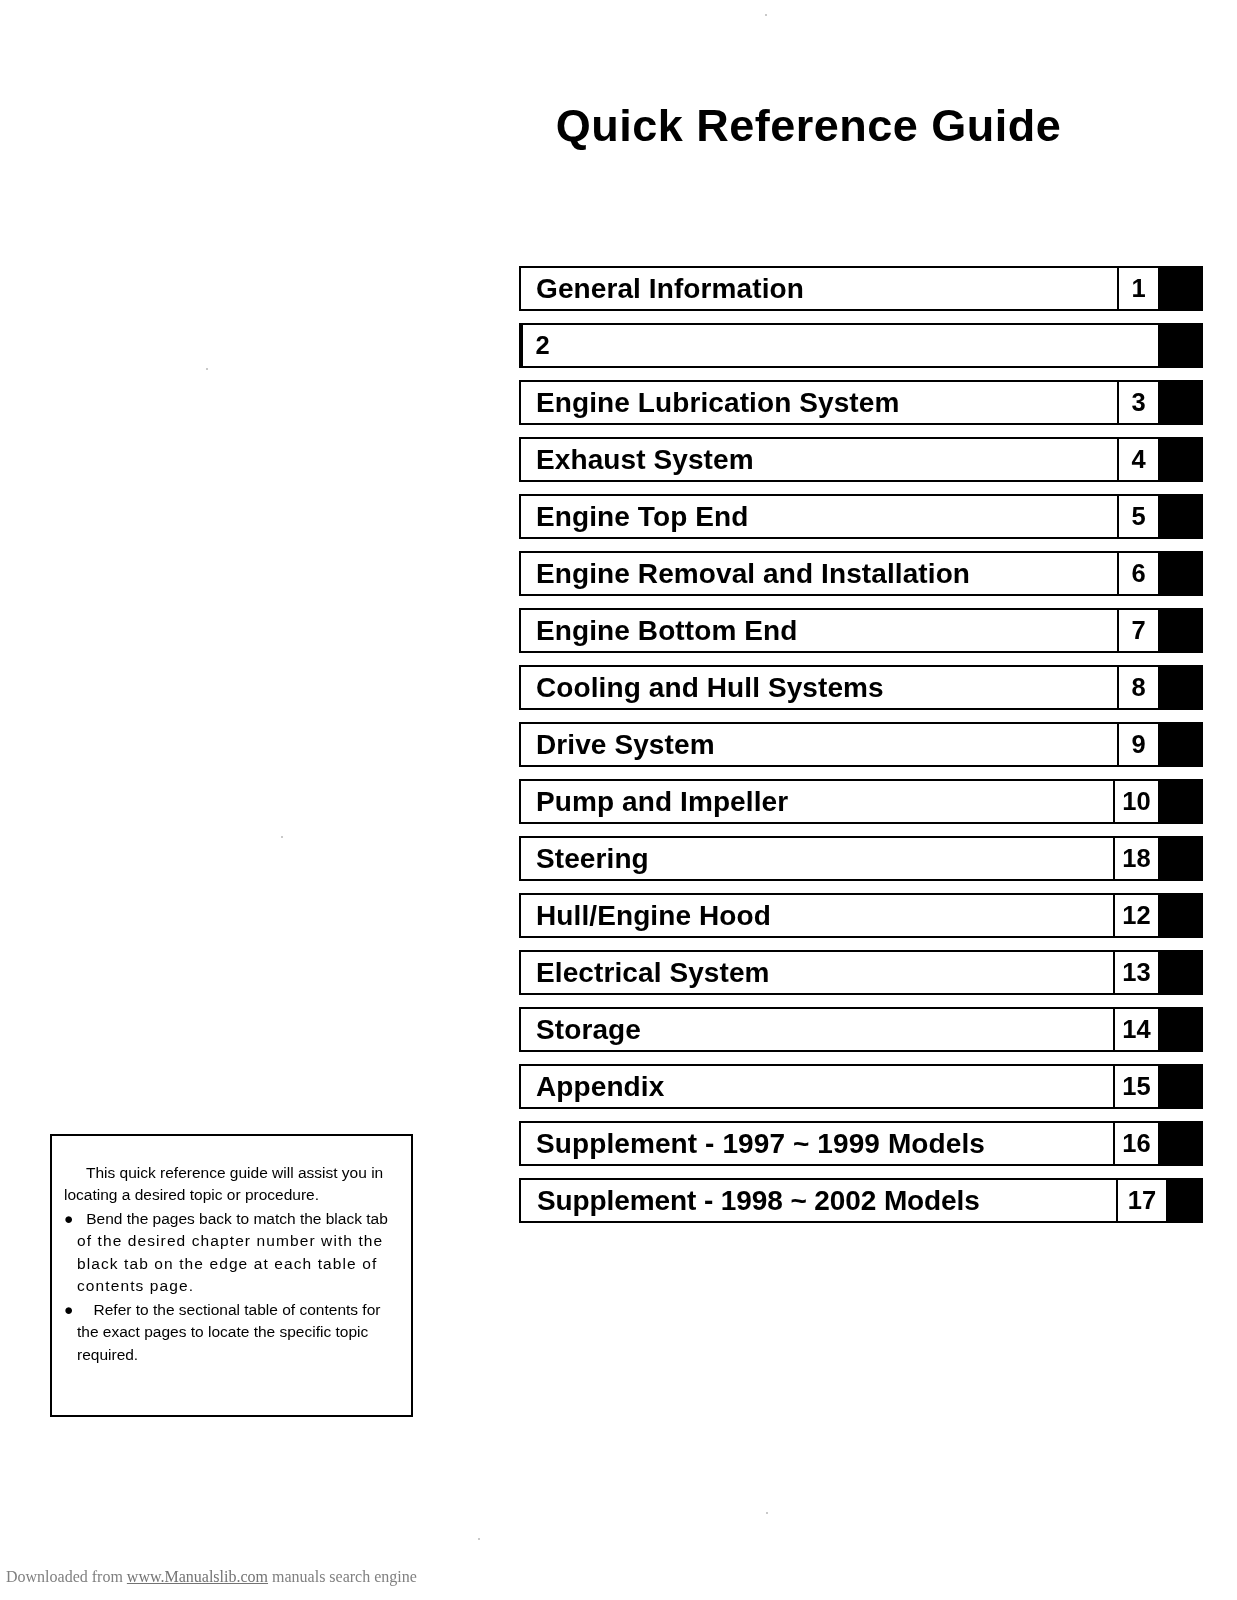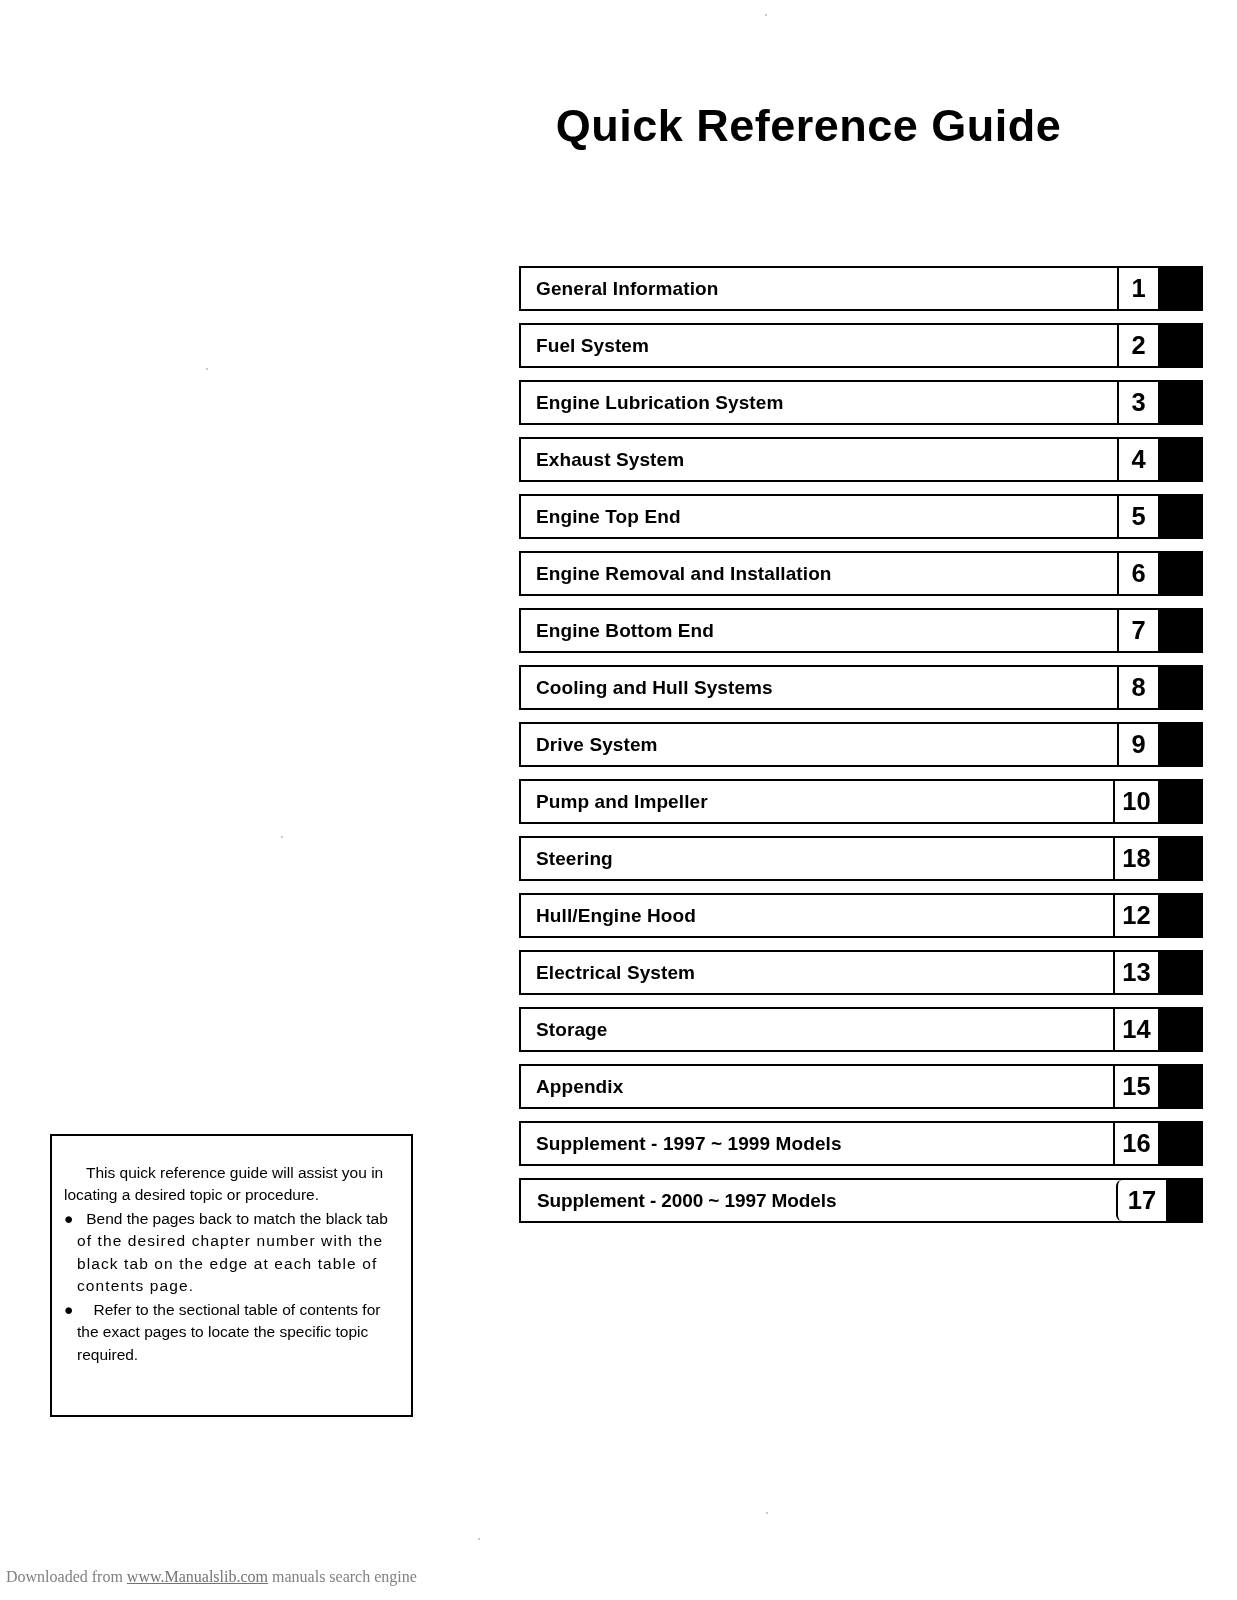--- a/index.html
+++ b/index.html
@@ -60,21 +60,21 @@
     display: flex;
     align-items: stretch;
     background: #fff;
     flex: 0 0 641px;
   }
   .chapter-title {
     flex: 1 1 auto;
     display: flex;
     align-items: center;
     padding-left: 15px;
-    font-size: 19px;
+    font-size: 28px;
     font-weight: bold;
     color: #000;
     white-space: nowrap;
     letter-spacing: 0.1px;
   }
   .chapter-num {
     flex: 0 0 39px;
     border-left: 2.5px solid #000;
     display: flex;
     align-items: center;
@@ -95,21 +95,20 @@
   
   .chapter-row.r17 .chapter-box {
     flex: 0 0 649px;
   }
   .chapter-row.r17 .chapter-title {
     padding-left: 16px;
     letter-spacing: -0.1px;
   }
   .chapter-row.r17 .chapter-num {
     flex: 0 0 48px;
-    border-radius: 6px;
   }
   .chapter-row.r17 .chapter-tab {
     flex: 0 0 35px;
   }
 
   
   #note-box {
     position: absolute;
     left: 50px;
     top: 1134px;
@@ -190,21 +189,20 @@
   <div class="chapter-row">
     <div class="chapter-box">
       <div class="chapter-title">General Information</div>
       <div class="chapter-num">1</div>
     </div>
     <div class="chapter-tab"></div>
   </div>
 
   <div class="chapter-row">
     <div class="chapter-box">
-      <div class="chapter-title">Fuel System</div>
       <div class="chapter-num">2</div>
     </div>
     <div class="chapter-tab"></div>
   </div>
 
   <div class="chapter-row">
     <div class="chapter-box">
       <div class="chapter-title">Engine Lubrication System</div>
       <div class="chapter-num">3</div>
     </div>
@@ -310,21 +308,21 @@
   <div class="chapter-row">
     <div class="chapter-box">
       <div class="chapter-title">Supplement - 1997 ~ 1999 Models</div>
       <div class="chapter-num wide">16</div>
     </div>
     <div class="chapter-tab"></div>
   </div>
 
   <div class="chapter-row r17">
     <div class="chapter-box">
-      <div class="chapter-title">Supplement - 2000  ~  1997 Models</div>
+      <div class="chapter-title">Supplement - 1998  ~  2002 Models</div>
       <div class="chapter-num">17</div>
     </div>
     <div class="chapter-tab"></div>
   </div>
 
 </div>
 
 <div id="note-box">
   <div class="note-para intro">This quick reference guide will assist you in locating a desired topic or procedure.</div>
 

